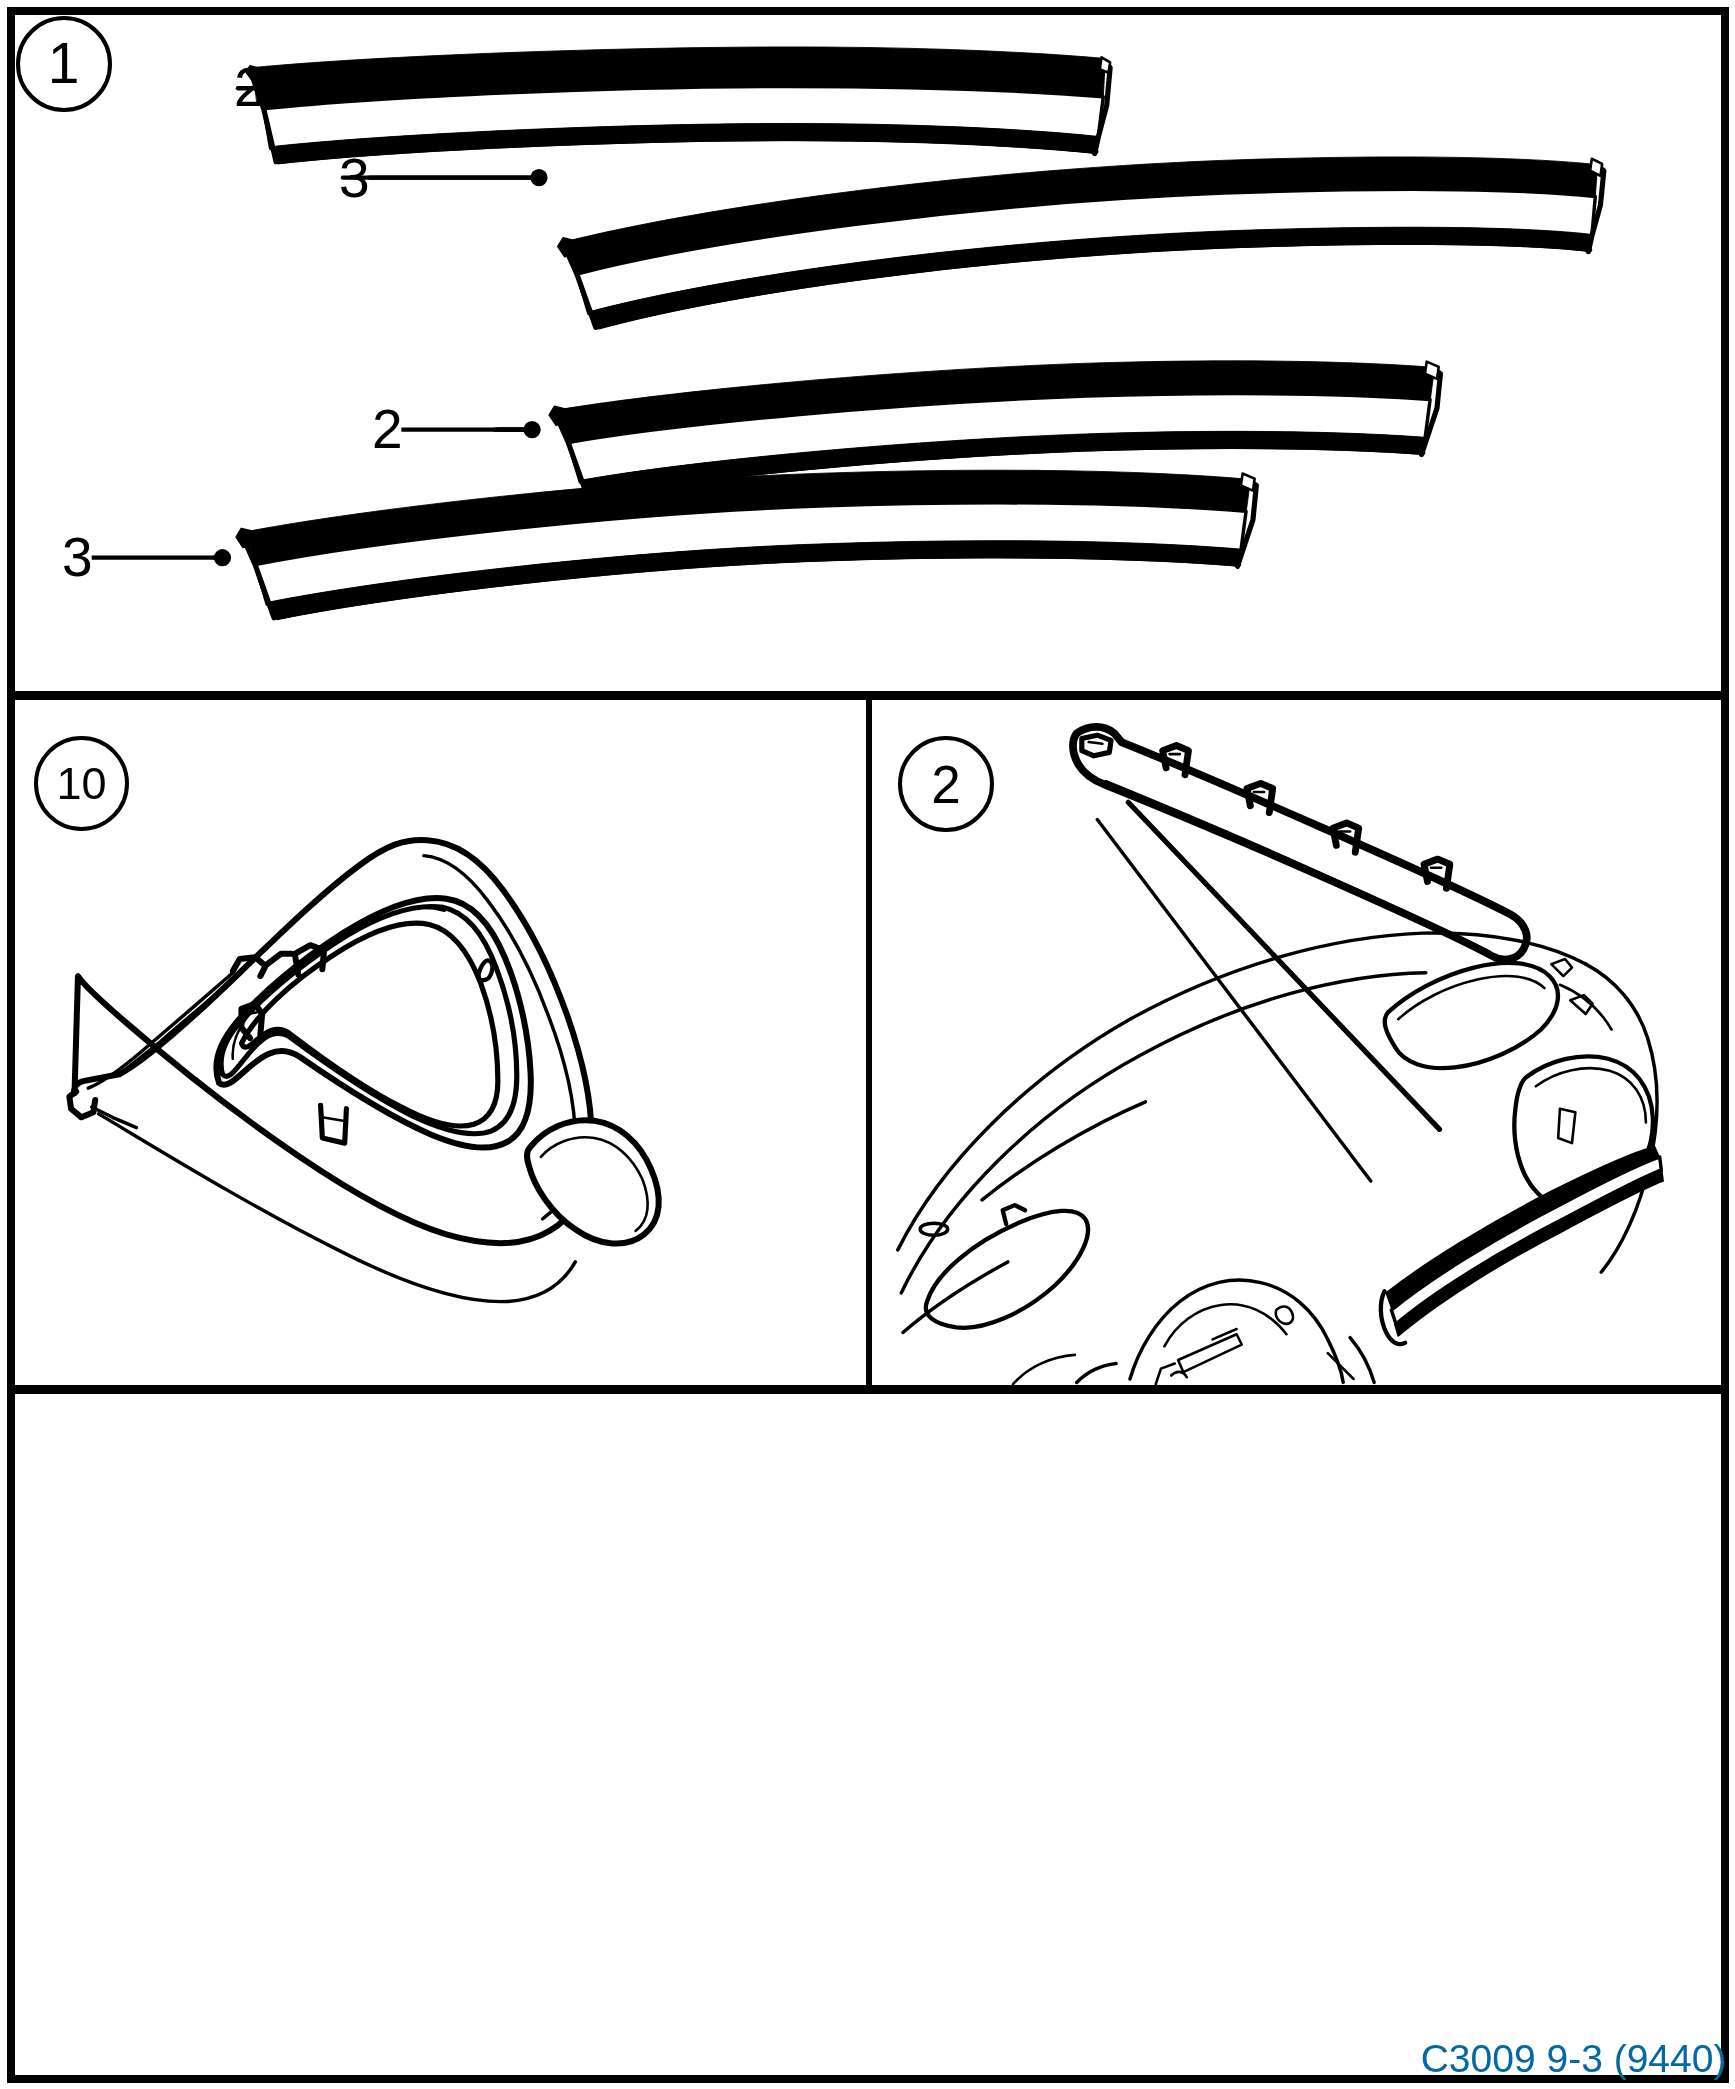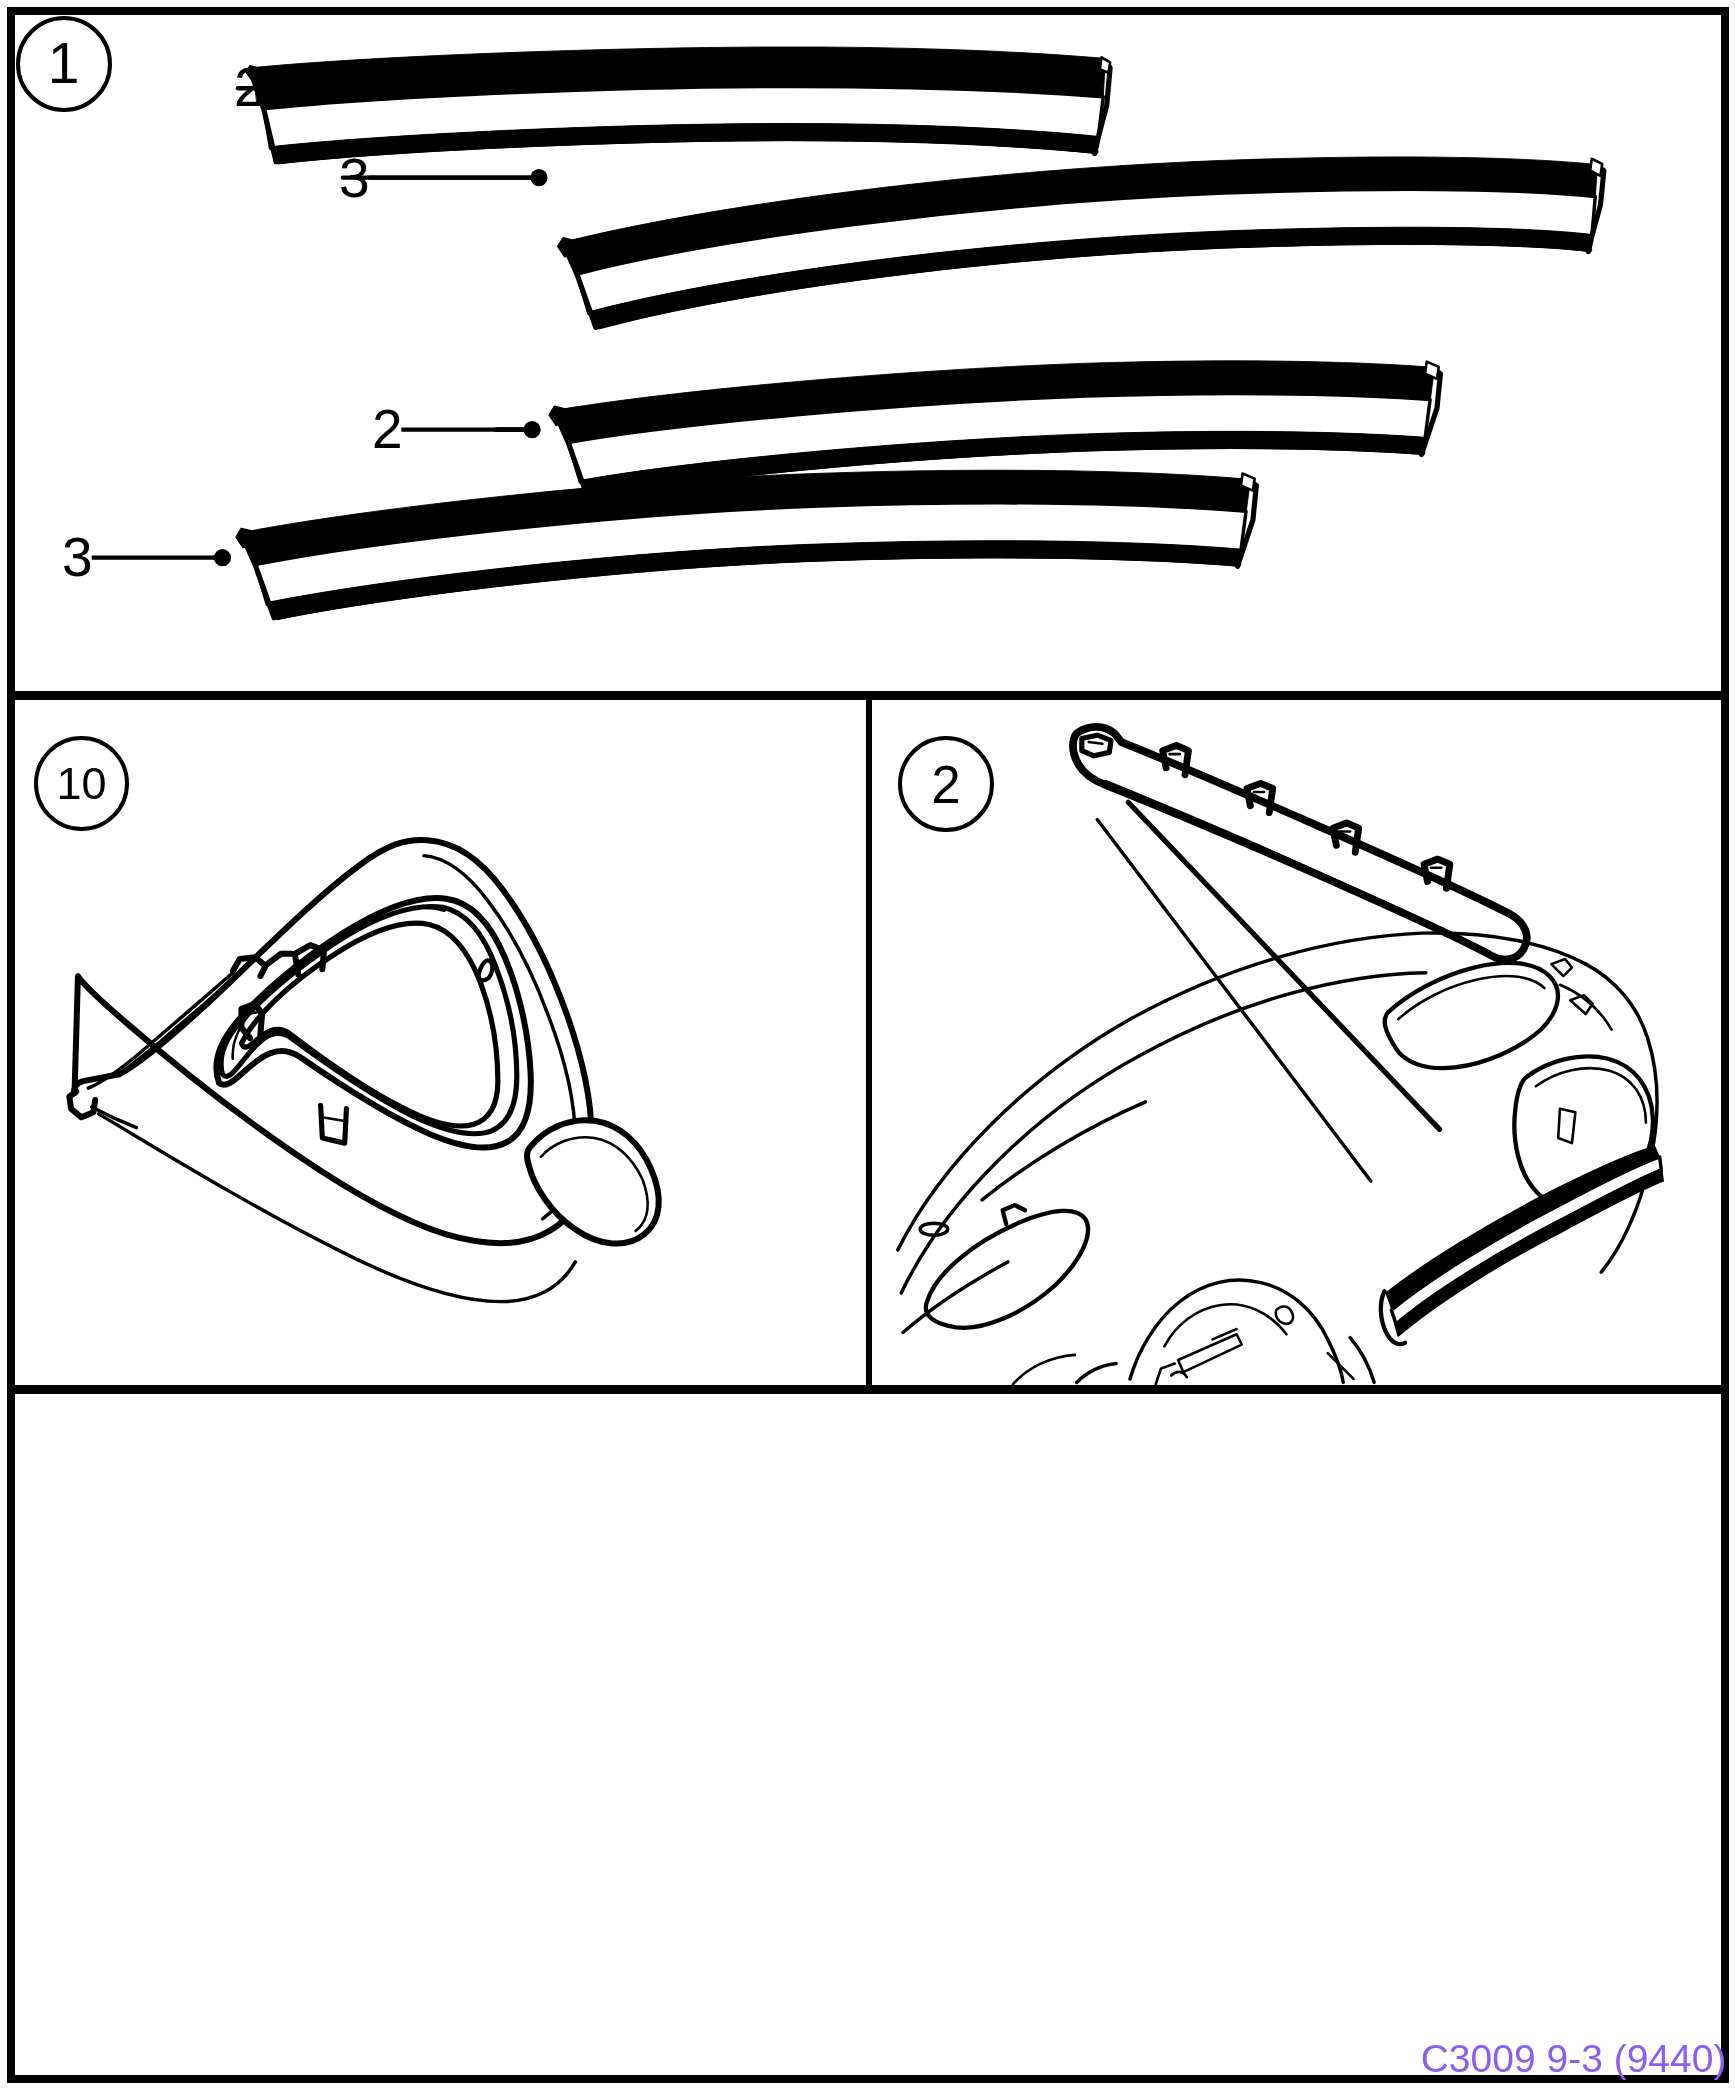--- a/index.html
+++ b/index.html
@@ -70,21 +70,21 @@
     font-family: "Liberation Sans", sans-serif;
     white-space: nowrap;
   }
   
   #caption {
     position: absolute;
     right: 8.6px;
     bottom: 12px;
     font-size: 39px;
     line-height: 1;
-    color: #8b5cf6;
+    color: #0369a1;
     letter-spacing: 0px;
     font-family: "Liberation Sans", sans-serif;
     white-space: nowrap;
   }
   .ln { stroke: #000; fill: none; }
 </style>
 </head>
 <body>
 
 <div id="sheet">

